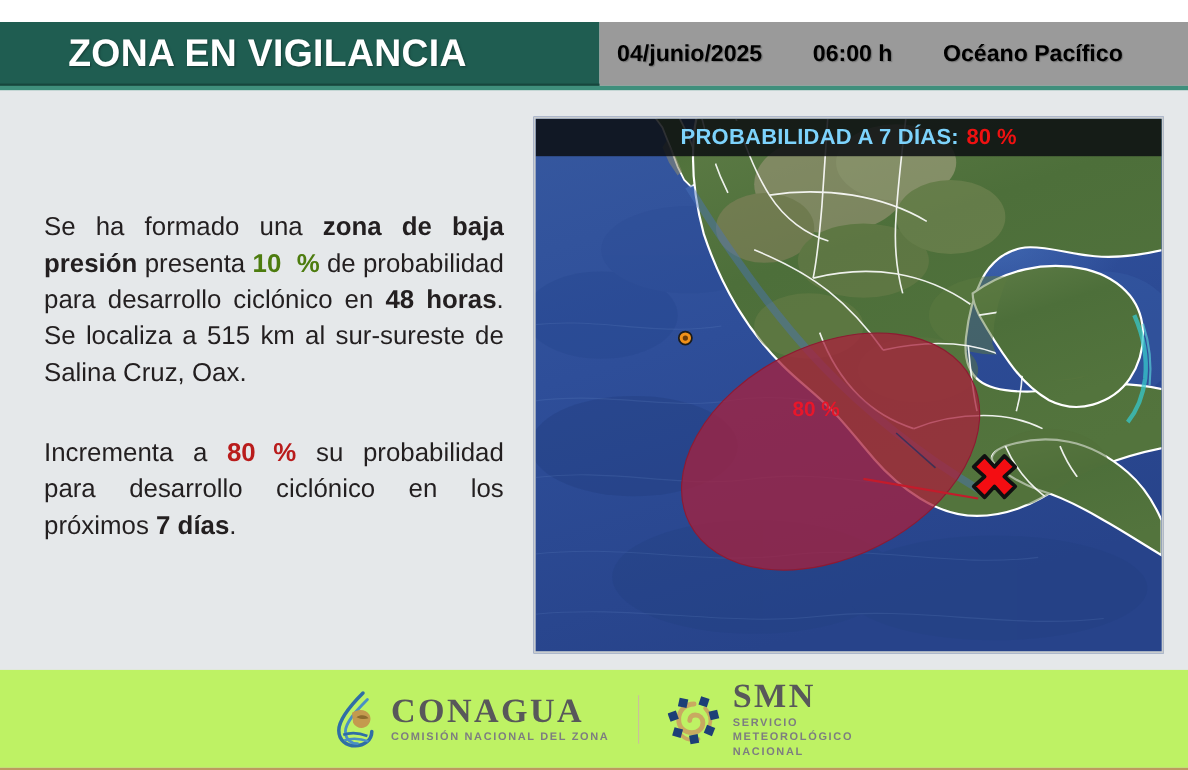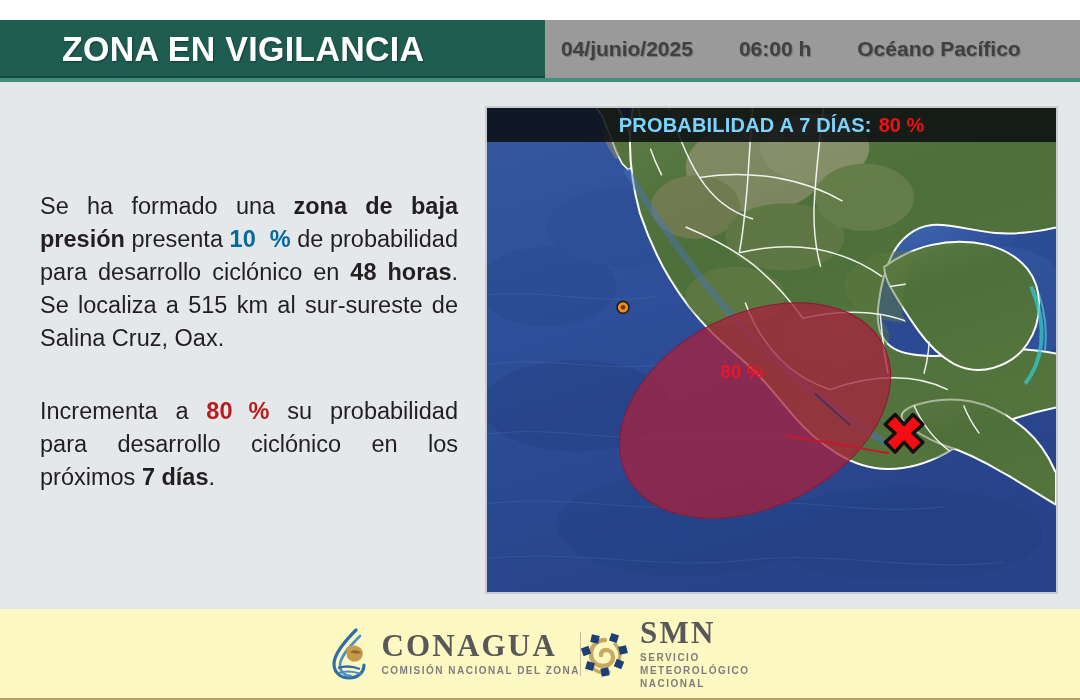--- a/index.html
+++ b/index.html
@@ -41,21 +41,21 @@
     transform-origin:left center;
   }
   #header-meta-band {
     flex:1; height:58px;
     background:#9a9a9a;
     display:flex; align-items:center;
     gap:46px;
     padding-left:16px;
   }
   .header-meta {
-    color:#404040;
+    color:#000000;
     font-size:21px;
     font-weight:bold;
     white-space:nowrap;
     text-shadow:1px 1px 1px rgba(0,0,0,0.25);
   }
   #header-accent {
     position:absolute; left:0; top:58px;
     width:1080px; height:4px;
     background:#3f8f7c;
   }
@@ -73,21 +73,21 @@
   }
   .para {
     font-size:23.5px;
     line-height:33px;
     color:#231f20;
     text-align:justify;
     text-justify:inter-word;
   }
   .para + .para { margin-top:40px; }
   .b { font-weight:bold; }
-  .hl-yellow { color:#0369a1; font-weight:bold; }
+  .hl-yellow { color:#4d7c0f; font-weight:bold; }
   .hl-red { color:#b91c1c; font-weight:bold; }
 
   
   #map-frame {
     position:absolute;
     left:485px; top:86px;
     width:573px; height:488px;
     border:2px solid #c9ccce;
     overflow:hidden;
     background:#2c4f9e;
@@ -114,22 +114,23 @@
     font-size:20px;
     font-weight:bold;
     margin-left:7px;
   }
 
   
   #footer {
     position:absolute;
     left:0; top:589px;
     width:1080px; height:89px;
-    background:#fef9c3;
+    background:#bef264;
     display:flex; align-items:center; justify-content:center;
+    gap:26px;
   }
   .logo-group { display:flex; align-items:center; gap:11px; }
   .logo-text-wrap { display:flex; flex-direction:column; }
   .logo-word {
     font-family:"Liberation Serif", serif;
     font-size:31px;
     font-weight:bold;
     color:#58585a;
     letter-spacing:2.2px;
     line-height:1;

